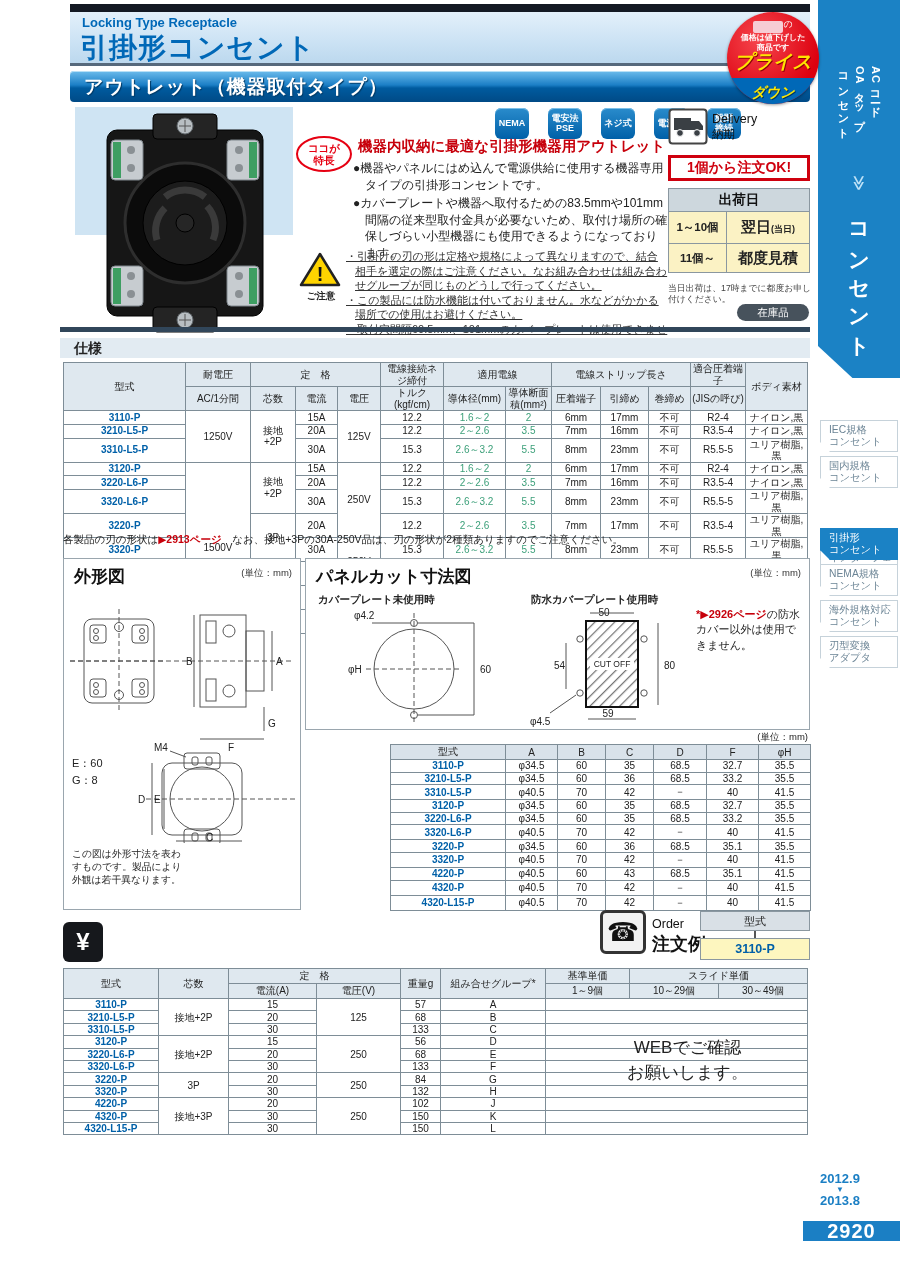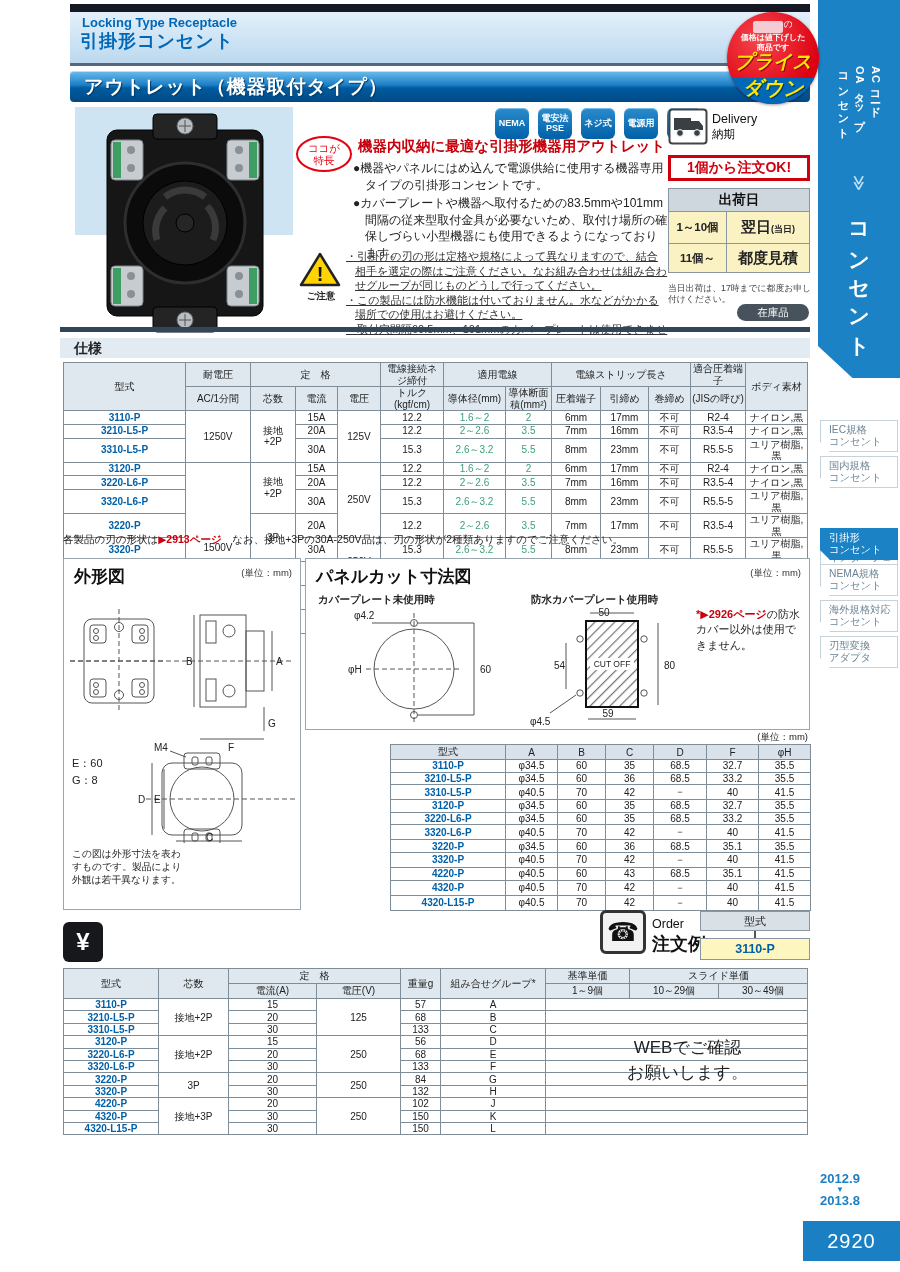--- a/index.html
+++ b/index.html
@@ -5,38 +5,38 @@
   html,body{margin:0;padding:0;background:#fff;}
   *{box-sizing:border-box;}
   body{font-family:"Liberation Sans","DejaVu Sans",sans-serif;color:#222;}
   #page{position:relative;width:900px;height:1272px;background:#fff;overflow:hidden;}
   .abs{position:absolute;}
   .pre{white-space:pre-line;}
   
   #topbar{left:70px;top:4px;width:740px;height:8px;background:#141923;}
   #hdr{left:70px;top:12px;width:740px;height:54px;background:linear-gradient(180deg,#e3f0fa 0%,#cbe2f4 60%,#bcd8ee 100%);border-bottom:3px solid #56697c;}
   #hdr .en{position:absolute;left:12px;top:3px;font-size:13px;font-weight:bold;color:#0068b7;}
-  #hdr .ja{position:absolute;left:10px;top:17px;font-size:18px;font-weight:bold;color:#0068b7;letter-spacing:1px;}
+  #hdr .ja{position:absolute;left:10px;top:17px;font-size:28px;font-weight:bold;color:#0068b7;letter-spacing:1px;}
   #bluebar{left:70px;top:71px;width:740px;height:31px;border-radius:4px;background:linear-gradient(180deg,#6cbcec 0%,#1c7fc6 45%,#005b9f 55%,#004a86 100%);box-shadow:inset 0 1px 0 #b8e0f6;display:flex;align-items:center;}
   #bluebar span{color:#fff;font-size:19px;font-weight:bold;padding-left:14px;letter-spacing:1px;text-shadow:1px 1px 1px #003a66;}
   
   #pdbadge{left:727px;top:12px;width:92px;height:92px;border-radius:50%;background:radial-gradient(circle at 35% 30%,#f6464d,#dc000f 70%);z-index:6;overflow:hidden;text-align:center;box-shadow:0 1px 3px rgba(0,0,0,.4);}
   #pdbadge .logo{display:inline-block;width:30px;height:12px;background:#f6ccd4;border-radius:2px;margin-top:9px;vertical-align:middle;}
   #pdbadge .suffix{color:#fff;font-size:9px;}
   #pdbadge .d1,#pdbadge .d2{color:#fff;font-size:8px;line-height:1.2;font-weight:bold;}
   #pdbadge .big1{color:#ffe600;font-size:19px;font-weight:bold;font-style:italic;line-height:1.1;text-shadow:1px 1px 0 #8c0008;}
   #pdbadge .band{position:absolute;left:0;bottom:0;width:100%;height:26px;background:#0068b7;}
-  #pdbadge .big2{position:absolute;left:0;bottom:2px;width:100%;color:#ffe600;font-size:20px;font-weight:bold;font-style:italic;text-shadow:1px 1px 0 #00365f;}
+  #pdbadge .big2{position:absolute;left:0;bottom:2px;width:100%;color:#ffe600;font-size:14px;font-weight:bold;font-style:italic;text-shadow:1px 1px 0 #00365f;}
   
   #photo-bg{left:75px;top:107px;width:218px;height:128px;background:#cfe4f3;}
   
-  #badges{left:495px;top:108px;display:flex;gap:9px;}
+  #badges{left:495px;top:108px;display:flex;gap:19px;}
   .cert-badge{width:34px;height:31px;background:linear-gradient(180deg,#2a8ccc,#0060a8);border-radius:6px;color:#fff;font-size:9px;font-weight:bold;display:flex;align-items:center;justify-content:center;text-align:center;line-height:1.1;white-space:pre-line;box-shadow:inset 0 1px 0 #7cc0e8;}
   
-  #feat-badge{left:296px;top:136px;width:56px;height:36px;border:2px solid #e60012;border-radius:50%;color:#e60012;font-size:10.5px;font-weight:normal;display:flex;flex-direction:column;align-items:center;justify-content:center;line-height:1.15;background:#fff;}
+  #feat-badge{left:296px;top:136px;width:56px;height:36px;border:2px solid #e60012;border-radius:50%;color:#e60012;font-size:10.5px;font-weight:bold;display:flex;flex-direction:column;align-items:center;justify-content:center;line-height:1.15;background:#fff;}
   #feat-head{left:358px;top:137px;width:310px;font-size:14.5px;font-weight:bold;color:#c7000b;}
   #feat-bullets{left:353px;top:160px;width:316px;font-size:12px;line-height:1.38;}
   #feat-bullets p{margin:0 0 2px 0;padding-left:12px;text-indent:-12px;}
   
   #caution-label{left:300px;top:290px;width:42px;text-align:center;font-size:9.5px;font-weight:bold;color:#222;}
   #caution-list{left:346px;top:249px;width:322px;font-size:11px;line-height:1.32;color:#333;text-decoration:underline;}
   #caution-list p{margin:0;padding-left:9px;text-indent:-9px;}
   #sect-divider{left:60px;top:327px;width:750px;height:5px;background:#31465a;}
   
   #delv-en{left:712px;top:112px;font-size:12.5px;color:#111;}
@@ -91,21 +91,21 @@
   #order-ja{left:652px;top:932px;font-size:18px;color:#111;font-weight:bold;}
   #model-hd{left:700px;top:911px;width:110px;height:20px;background:#d9e0e6;border:1px solid #8a97a0;display:flex;align-items:center;justify-content:center;font-size:11px;color:#222;}
   #model-conn{left:754px;top:931px;width:2px;height:7px;background:#555;}
   #model-val{left:700px;top:938px;width:110px;height:22px;background:#fdf6bf;border:1px solid #8a97a0;display:flex;align-items:center;justify-content:center;font-size:12.5px;font-weight:bold;color:#0060a8;}
   #yen-icon{left:63px;top:922px;width:40px;height:40px;background:#16181c;border-radius:6px;color:#fff;font-size:24px;font-weight:bold;display:flex;align-items:center;justify-content:center;}
   #web-note{left:565px;top:1018px;width:245px;height:84px;display:flex;flex-direction:column;align-items:center;justify-content:center;font-size:17px;color:#222;line-height:1.5;}
   #price-note{left:63px;top:1139px;font-size:10.5px;line-height:1.35;color:#222;}
   
   #dates{left:795px;top:1172px;width:90px;text-align:center;color:#1b7fc4;font-weight:bold;font-size:13px;line-height:1.05;}
   #dates .arr{font-size:8px;}
-  #pagebox{left:803px;top:1221px;width:97px;height:40px;background:#1b7fc4;color:#fff;font-size:20px;font-weight:normal;display:flex;align-items:center;justify-content:center;letter-spacing:1px;}
+  #pagebox{left:803px;top:1221px;width:97px;height:20px;background:#1b7fc4;color:#fff;font-size:20px;font-weight:bold;display:flex;align-items:center;justify-content:center;letter-spacing:1px;}
   #spec-note{left:63px;top:533px;font-size:10.5px;color:#222;}
 </style>
 </head>
 <body>
 
 <div id="page">
 
   <div class="abs" id="topbar"></div>
   <div class="abs" id="hdr">
     <div class="en">Locking Type Receptacle</div>

